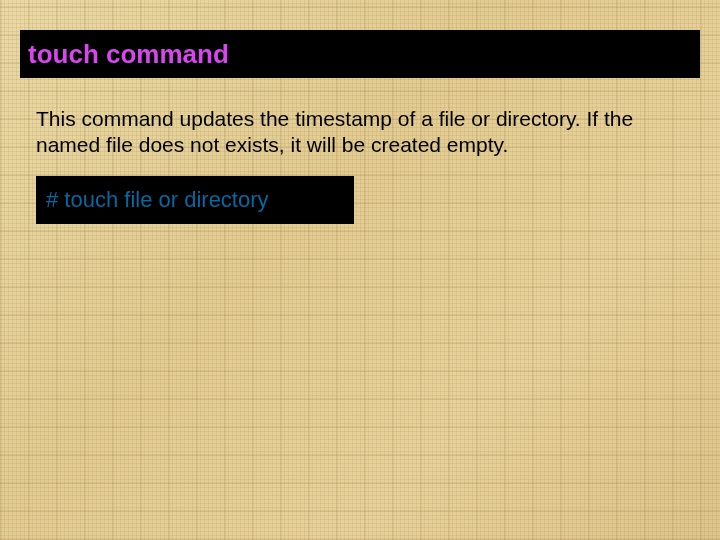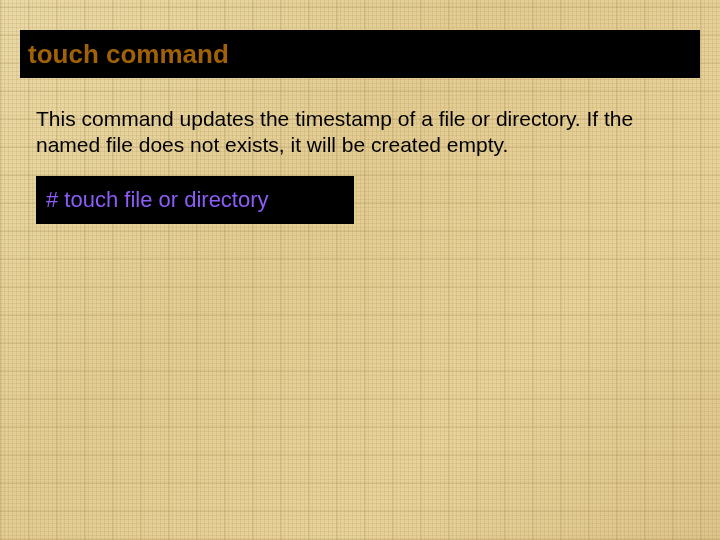--- a/index.html
+++ b/index.html
@@ -38,21 +38,21 @@
         rgba(255,255,255,0)  28px),
       linear-gradient(135deg, #ead9a6 0%, #e2cc92 40%, #e8d29b 70%, #dcc48a 100%);
   }
   .title-bar {
     position: absolute;
     left: 20px;
     top: 30px;
     width: 680px;
     height: 48px;
     background: #000;
-    color: #a16207;
+    color: #d946ef;
     font-family: Verdana, Geneva, sans-serif;
     font-weight: bold;
     font-size: 26px;
     line-height: 48px;
     padding-left: 8px;
     box-sizing: border-box;
   }
   .body-text {
     position: absolute;
     left: 36px;
@@ -64,21 +64,21 @@
     line-height: 1.25;
     margin-top: 8px;
   }
   .code-box {
     position: absolute;
     left: 36px;
     top: 176px;
     width: 318px;
     height: 48px;
     background: #000;
-    color: #8b5cf6;
+    color: #0369a1;
     font-family: Verdana, Geneva, sans-serif;
     font-size: 22px;
     padding-left: 10px;
     box-sizing: border-box;
     display: flex;
     align-items: center;
   }
 </style>
 </head>
 <body>

